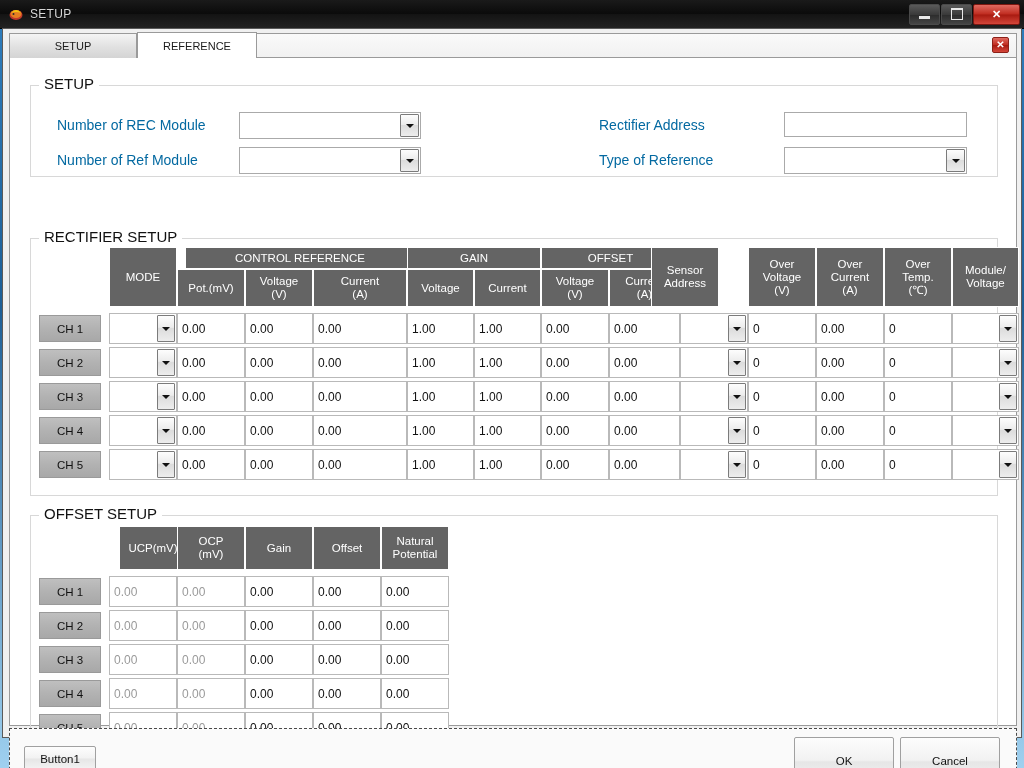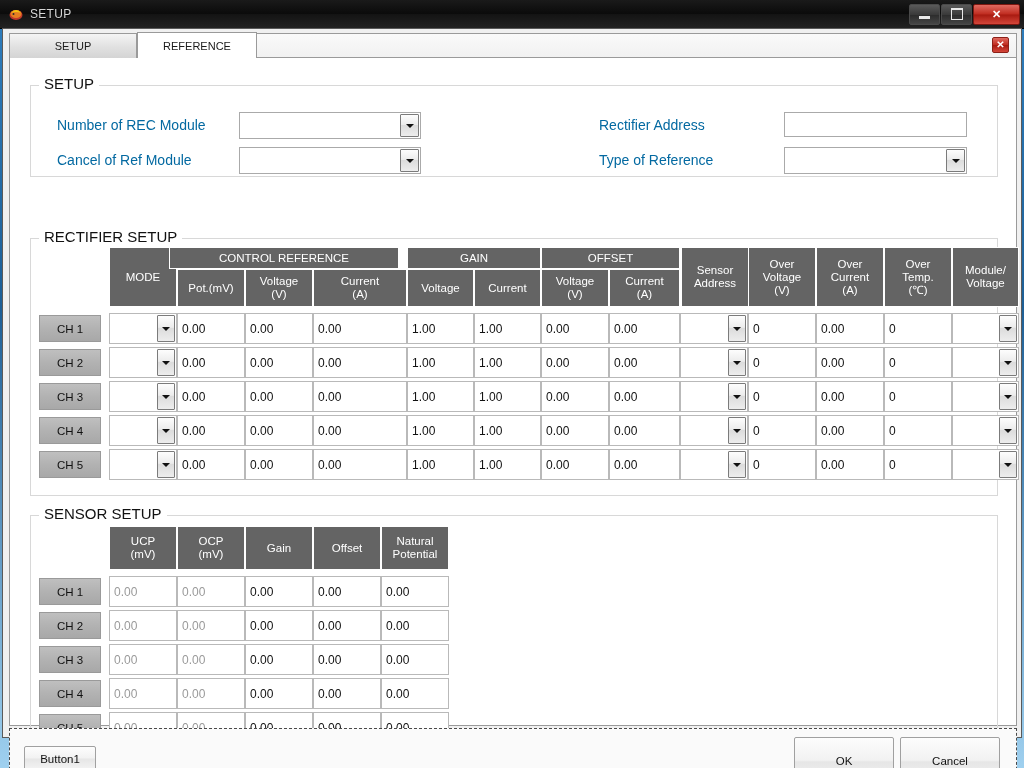--- a/index.html
+++ b/index.html
@@ -220,21 +220,21 @@
         <div class="gbox-title">SETUP</div>
 
         <div class="fld-label" style="left:26px;top:31px;">Number of REC Module</div>
         <div class="combo" style="left:208px;top:26px;width:182px;height:27px;">
           <span class="cb-text"></span>
           <span class="cb-btn">
               <i class="arw"></i>
             </span>
         </div>
 
-        <div class="fld-label" style="left:26px;top:66px;">Cancel of Ref Module</div>
+        <div class="fld-label" style="left:26px;top:66px;">Number of Ref Module</div>
         <div class="combo" style="left:208px;top:61px;width:182px;height:27px;">
           <span class="cb-text"></span>
           <span class="cb-btn">
               <i class="arw"></i>
             </span>
         </div>
 
         <div class="fld-label" style="left:568px;top:31px;">Rectifier Address</div>
         <div class="textbox" style="left:753px;top:26px;width:183px;height:25px;">
           <span></span>
@@ -247,21 +247,21 @@
               <i class="arw"></i>
             </span>
         </div>
       </div>
 
       <div class="gbox" id="rect-group">
         <div class="gbox-title">RECTIFIER SETUP</div>
 
         <div class="hcell" style="left:78px;top:8px;width:68px;height:60px;">MODE</div>
 
-        <div class="hcell" style="left:138px;top:8px;width:230px;height:22px;">CONTROL REFERENCE</div>
+        <div class="hcell" style="left:154px;top:8px;width:230px;height:22px;">CONTROL REFERENCE</div>
         <div class="hcell" style="left:146px;top:30px;width:68px;height:38px;">Pot.(mV)</div>
         <div class="hcell" style="left:214px;top:30px;width:68px;height:38px;flex-direction:column;">
           <span>Voltage</span>
           <span>(V)</span>
         </div>
         <div class="hcell" style="left:282px;top:30px;width:94px;height:38px;flex-direction:column;">
           <span>Current</span>
           <span>(A)</span>
         </div>
 
@@ -272,21 +272,21 @@
         <div class="hcell" style="left:510px;top:8px;width:139px;height:22px;">OFFSET</div>
         <div class="hcell" style="left:510px;top:30px;width:68px;height:38px;flex-direction:column;">
           <span>Voltage</span>
           <span>(V)</span>
         </div>
         <div class="hcell" style="left:578px;top:30px;width:71px;height:38px;flex-direction:column;">
           <span>Current</span>
           <span>(A)</span>
         </div>
 
-        <div class="hcell" style="left:650px;top:8px;width:68px;height:60px;flex-direction:column;">
+        <div class="hcell" style="left:620px;top:8px;width:68px;height:60px;flex-direction:column;">
           <span>Sensor</span>
           <span>Address</span>
         </div>
         <div class="hcell" style="left:717px;top:8px;width:68px;height:60px;flex-direction:column;">
           <span>Over</span>
           <span>Voltage</span>
           <span>(V)</span>
         </div>
         <div class="hcell" style="left:785px;top:8px;width:68px;height:60px;flex-direction:column;">
           <span>Over</span>
@@ -446,23 +446,23 @@
             <div class="cellcombo" style="left: 921px; top: 210px; width: 67px; height: 31px;">
               <span class="cb-sp"></span>
               <span class="cb-btn">
                 <i class="arw"></i>
               </span>
             </div>
           </div>
       </div>
 
       <div class="gbox" id="sensor-group">
-        <div class="gbox-title">SENSOR SETUP</div>
-
-        <div class="hcell" style="left:78px;top:10px;width:68px;height:44px;flex-direction:column;">
+        <div class="gbox-title">OFFSET SETUP</div>
+
+        <div class="hcell" style="left:88px;top:10px;width:68px;height:44px;">
           <span>UCP</span>
           <span>(mV)</span>
         </div>
         <div class="hcell" style="left:146px;top:10px;width:68px;height:44px;flex-direction:column;">
           <span>OCP</span>
           <span>(mV)</span>
         </div>
         <div class="hcell" style="left:214px;top:10px;width:68px;height:44px;">Gain</div>
         <div class="hcell" style="left:282px;top:10px;width:68px;height:44px;">Offset</div>
         <div class="hcell" style="left:350px;top:10px;width:68px;height:44px;flex-direction:column;">

